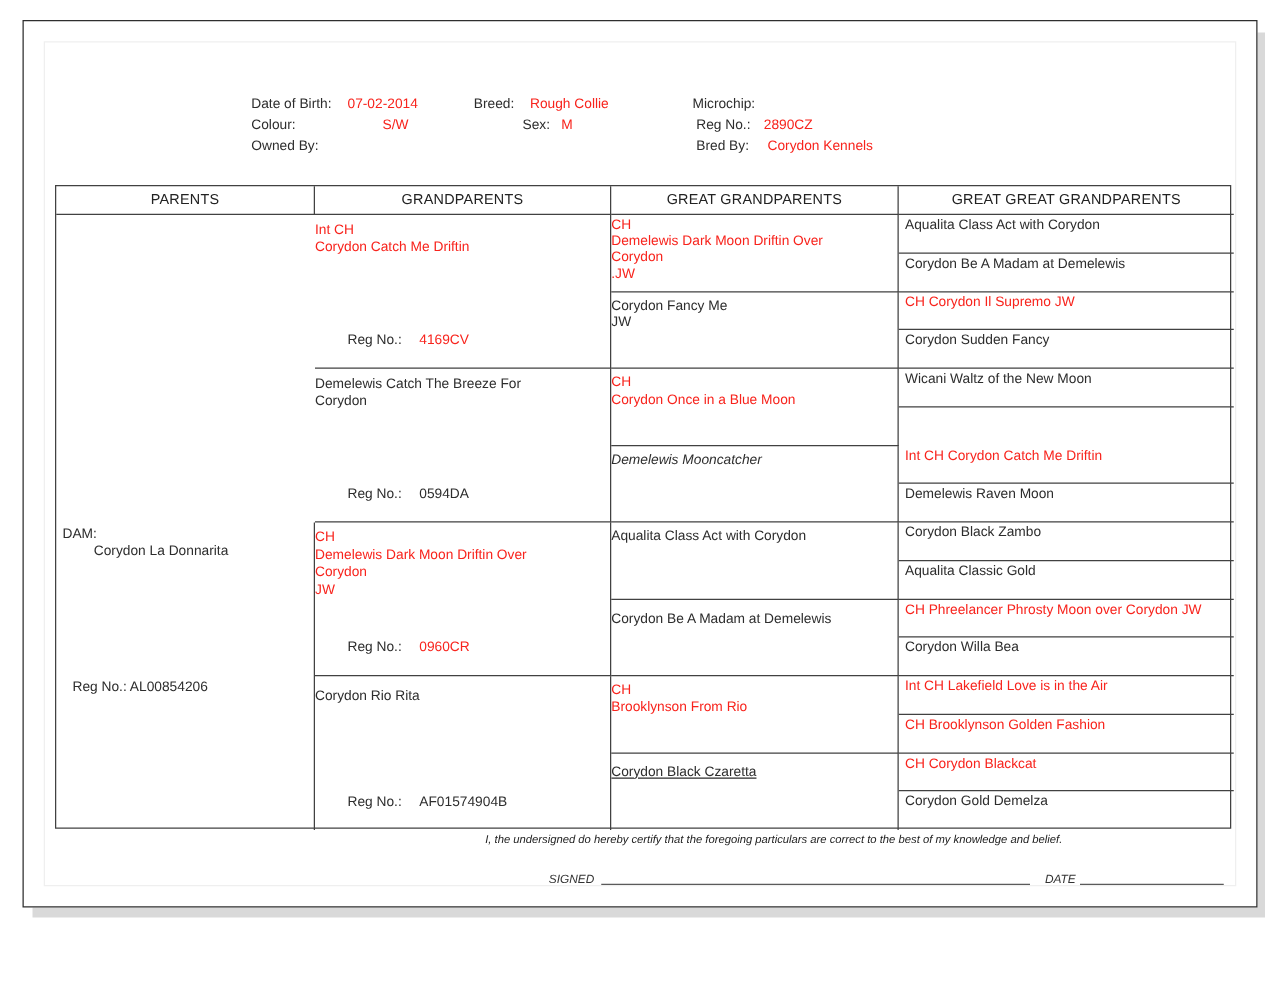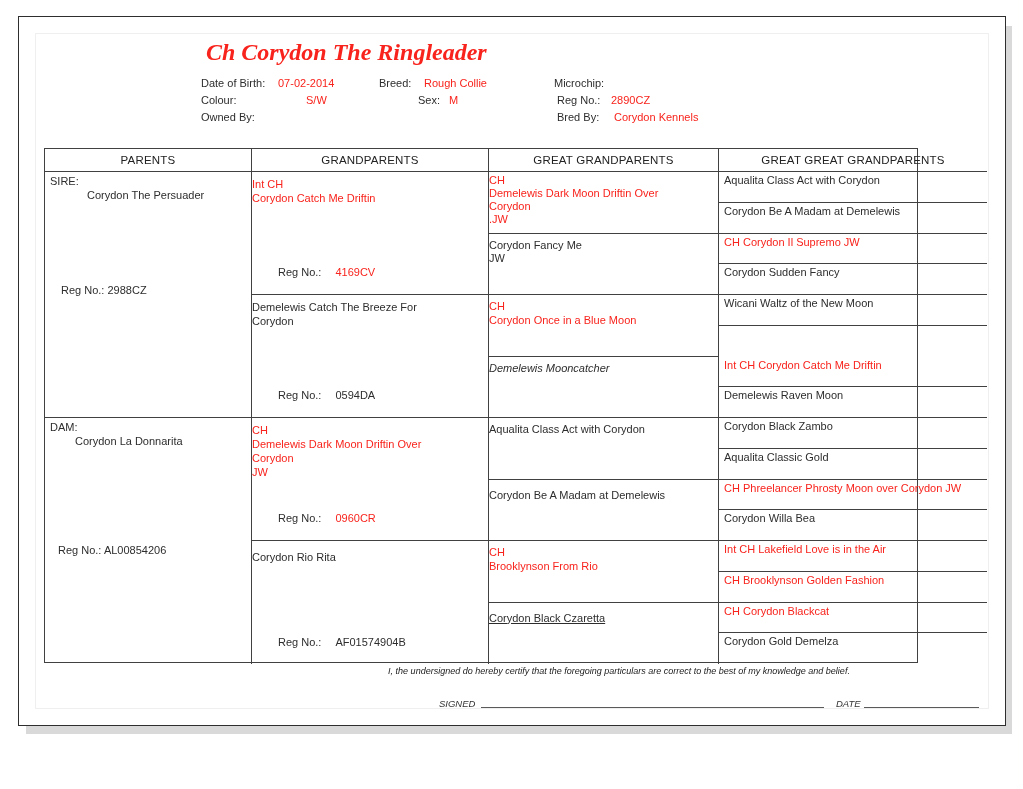--- a/index.html
+++ b/index.html
@@ -39,21 +39,21 @@
     position:absolute;left:187px;top:22px;
     font-family:"Liberation Serif", serif;
     font-weight:bold;font-style:italic;
     font-size:24px;color:var(--red);
   }
   .info span{position:absolute;font-size:11px;white-space:nowrap;}
   .info .lbl{color:var(--ink);}
   .info .val{color:var(--red);}
   
   .ptable{
-    position:absolute;left:25px;top:131px;width:874px;height:515px;
+    position:absolute;left:25px;top:131px;width:941px;height:515px;
     display:grid;
     grid-template-columns:207px 237px 230px 268px;
     grid-template-rows:23px repeat(16, 30.75px);
     border:1px solid var(--border);
     font-size:11px;
   }
   .cell{
     border-right:1px solid var(--border);
     border-bottom:1px solid var(--border);
     position:relative;
@@ -95,21 +95,20 @@
   .sig-line{position:absolute;border-bottom:1.5px solid #5a5a5a;height:12px;}
   .signed-line{left:462px;top:679px;width:343px;}
   .date-line{left:845px;top:679px;width:115px;}
 </style>
 </head>
 <body>
 
 <div class="page">
   <div class="inner-frame"></div>
 
-  <div class="title-name">Ch Corydon The Ringleader</div>
 
   <div class="info">
     <span class="lbl" style="left:182px;top:60px;">Date of Birth:</span>
     <span class="val" style="left:259px;top:60px;">07-02-2014</span>
     <span class="lbl" style="left:360px;top:60px;">Breed:</span>
     <span class="val" style="left:405px;top:60px;">Rough Collie</span>
     <span class="lbl" style="left:535px;top:60px;">Microchip:</span>
     <span class="val" style="left:600px;top:60px;"></span>
 
     <span class="lbl" style="left:182px;top:77px;">Colour:</span>
@@ -125,25 +124,20 @@
     <span class="val" style="left:595px;top:94px;">Corydon Kennels</span>
   </div>
 
   <div class="ptable">
 
     <div class="cell hcell" style="grid-area:1/1;">PARENTS</div>
     <div class="cell hcell" style="grid-area:1/3;">GREAT GRANDPARENTS</div>
     <div class="cell hcell" style="grid-area:1/2;">GRANDPARENTS</div>
     <div class="cell hcell lastcol" style="grid-area:1/4;">GREAT GREAT GRANDPARENTS</div>
 
-    <div class="cell sire" style="grid-area:2/1/span 8/auto;">
-      <div class="role">SIRE:</div>
-      <div class="pname">Corydon The Persuader</div>
-      <div class="preg"><span>Reg No.:</span> <span>2988CZ</span></div>
-    </div>
     <div class="cell dam lastrow" style="grid-area:10/1/span 8/auto;">
       <div class="role">DAM:</div>
       <div class="pname">Corydon La Donnarita</div>
       <div class="preg"><span>Reg No.:</span> <span>AL00854206</span></div>
     </div>
 
     <div class="cell center" style="grid-area:2/2/span 4/auto;">
       <div class="gp-lines red">
           <div>Int CH</div>
           <div>Corydon Catch Me Driftin</div>

